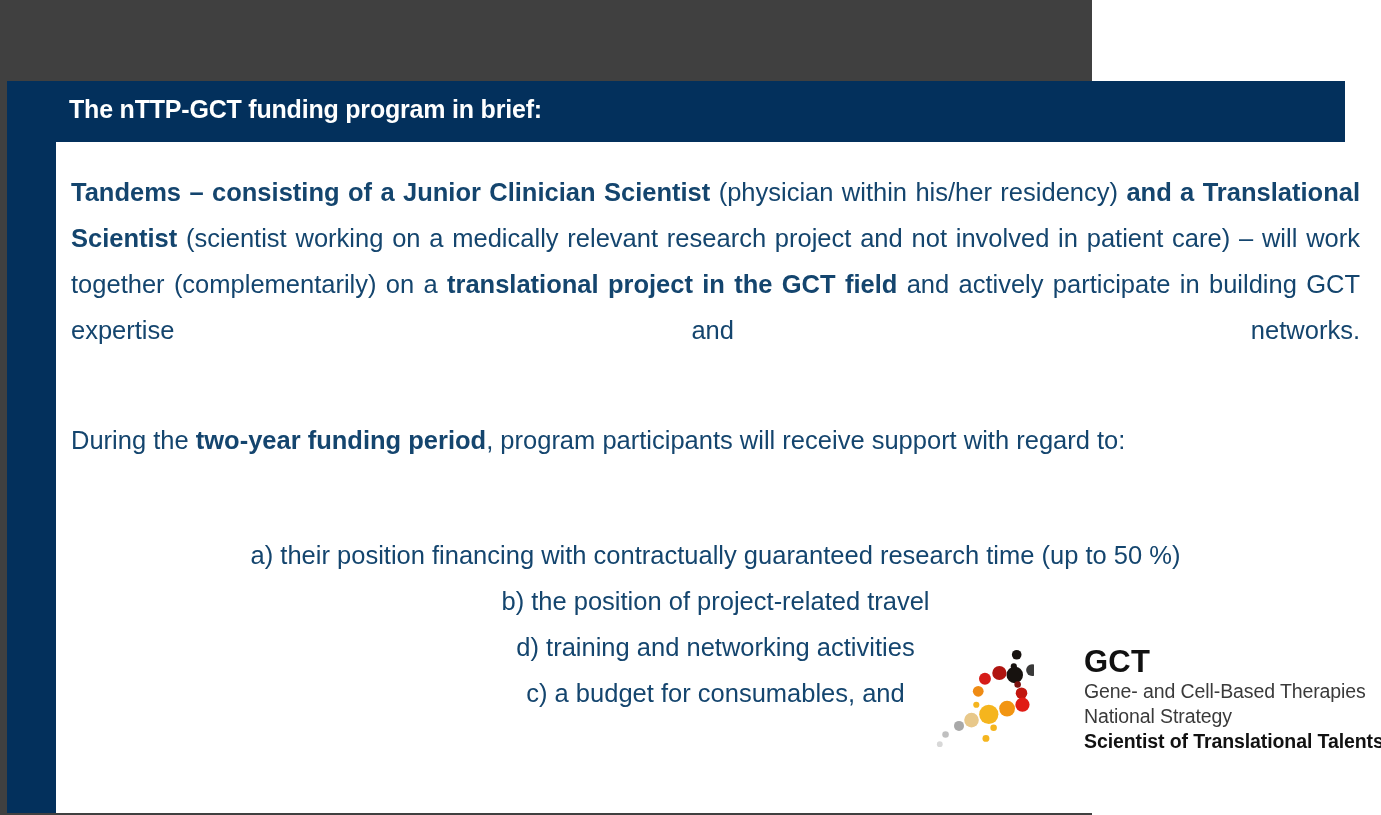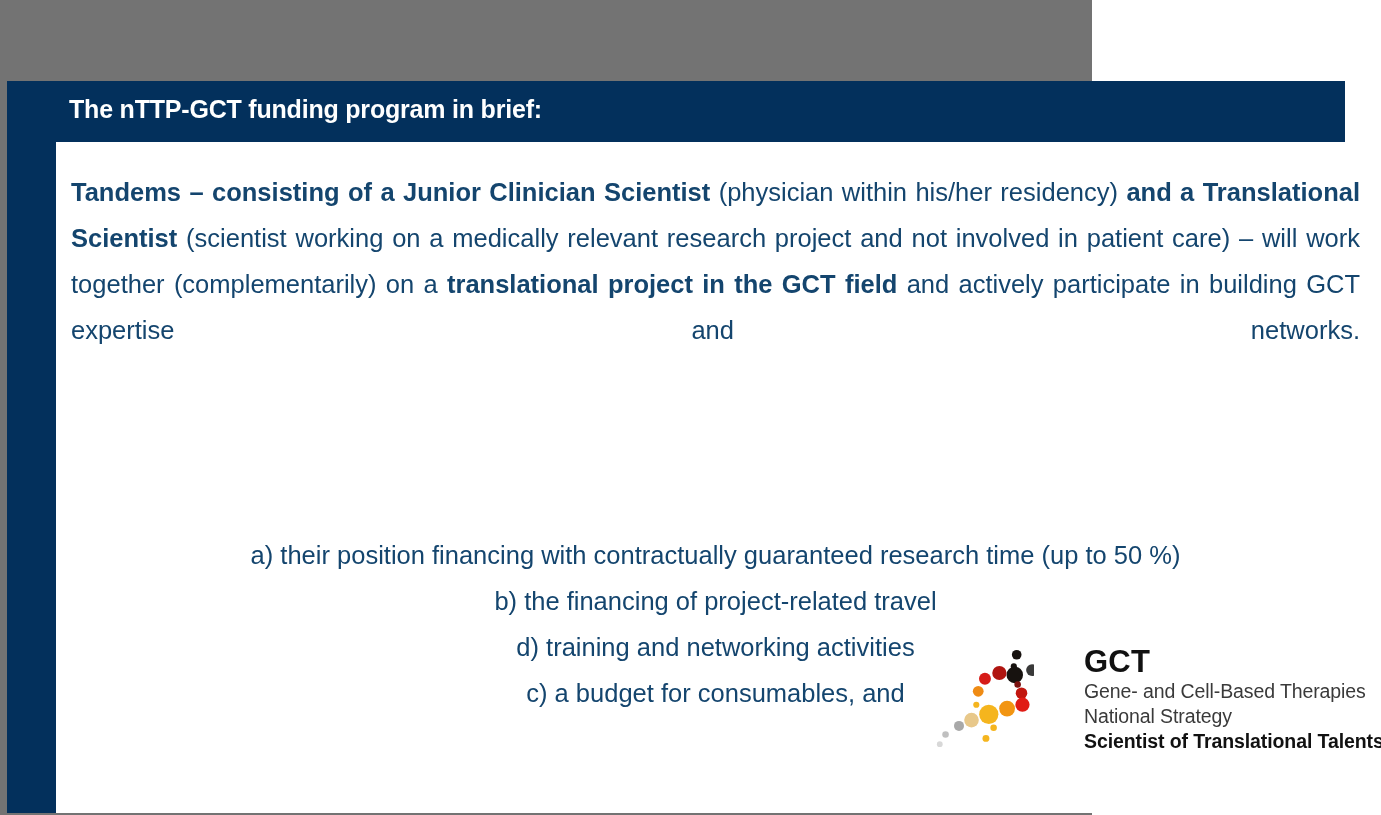--- a/index.html
+++ b/index.html
@@ -14,21 +14,21 @@
     font-family: "Liberation Sans", sans-serif;
     position: relative;
   }
 
   
   #slide {
     position: absolute;
     left: 0; top: 0;
     width: 1092px;
     height: 815px;
-    background: #737373;
+    background: #404040;
   }
 
   
   .left-bar {
     position: absolute;
     left: 7px;
     top: 81px;
     width: 49px;
     height: 732px;
     background: #03305c;
@@ -154,24 +154,25 @@
   <div class="left-bar"></div>
 
   <div class="header-band">
     <div class="header-title">The nTTP-GCT funding program in brief:</div>
   </div>
 
   <div class="content">
 
     <div class="body-text para-justify para1" id="para1"><b>Tandems – consisting of a Junior Clinician Scientist</b><span> (physician within his/her residency) </span><b>and a Translational Scientist</b><span> (scientist working on a medically relevant research project and not involved in patient care) – will work together (complementarily) on a </span><b>translational project in the GCT field</b><span> and actively participate in building GCT expertise and networks.</span></div>
 
+    <div class="body-text para-plain para2" id="para2"><span>During the </span><b>two-year funding period</b><span>, program participants will receive support with regard to:</span></div>
 
     <div class="list-block" id="list-block">
         <div class="list-item">a) their position financing with contractually guaranteed research time (up to 50 %)</div>
-        <div class="list-item">b) the financing of project-related travel</div>
+        <div class="list-item">b) the position of project-related travel</div>
         <div class="list-item">d) training and networking activities</div>
         <div class="list-item">c) a budget for consumables, and</div>
       </div>
 
     <div class="logo">
       <svg class="logo-mark" viewBox="-24 0 104 110">
         <g id="logo-dots">
             <circle cx="62" cy="10" r="5" fill="#17120f"></circle>
             <circle cx="85" cy="14" r="3.4" fill="#6b6b6b"></circle>
             <circle cx="93" cy="21" r="5" fill="#c8c8c8"></circle>

